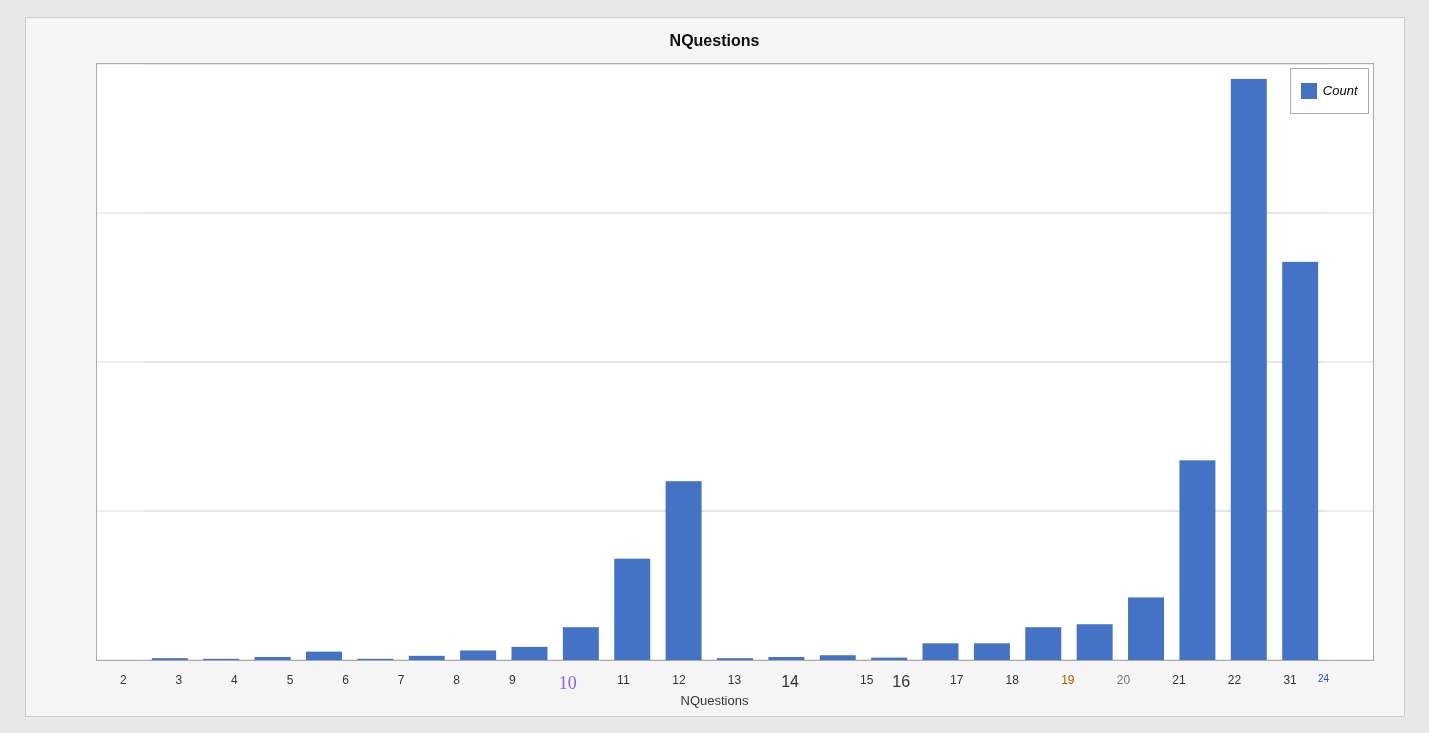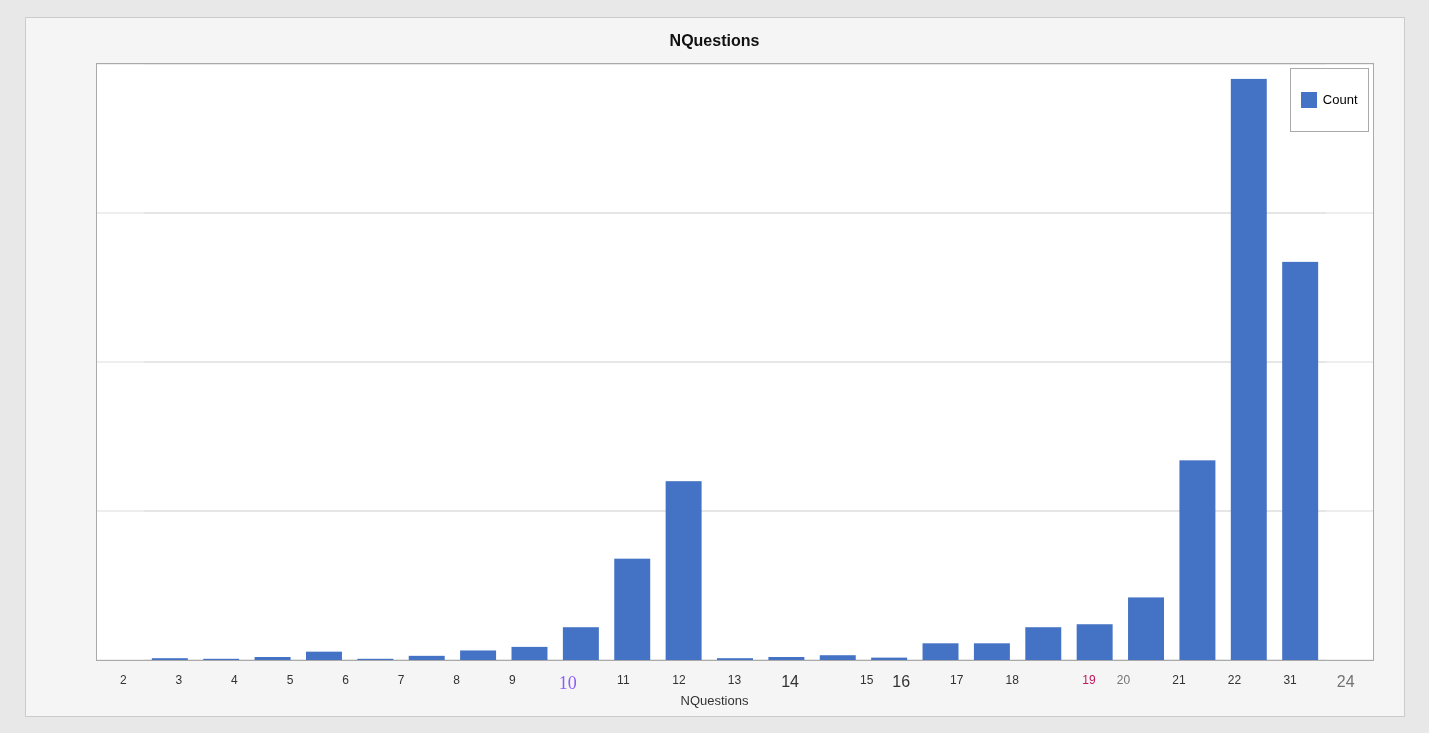--- a/index.html
+++ b/index.html
@@ -71,26 +71,27 @@
       top: 0; left: 0; right: 0; bottom: 0;
       width: 100%;
       height: 100%;
     }
     .legend {
       position: absolute;
       top: 50px;
       right: 35px;
       border: 1px solid #aaa;
       background: #fff;
-      padding: 23px 10px;
+      padding: 14px 10px;
       display: flex;
       align-items: center;
       gap: 6px;
       font-size: 13px;
       z-index: 10;
+      font-style: italic;
     }
     .legend-box {
       width: 16px;
       height: 16px;
       background: #4472c4;
       display: inline-block;
     }
     .gridline {
       stroke: #ddd;
       stroke-width: 1;
@@ -155,26 +156,26 @@
       <span style="font-size: 12px; color: rgb(51, 51, 51); flex: 1 1 0%; text-align: center;">9</span>
       <span style="font-size: 18px; color: #8b5cf6; flex: 1 1 0%; text-align: center; font-family: Liberation Serif, serif;">10</span>
       <span style="font-size: 12px; color: rgb(51, 51, 51); flex: 1 1 0%; text-align: center;">11</span>
       <span style="font-size: 12px; color: rgb(51, 51, 51); flex: 1 1 0%; text-align: center;">12</span>
       <span style="font-size: 12px; color: rgb(51, 51, 51); flex: 1 1 0%; text-align: center;">13</span>
       <span style="font-size: 16px; color: rgb(51, 51, 51); flex: 1 1 0%; text-align: center;">14</span>
       <span style="font-size: 12px; color: rgb(51, 51, 51); flex: 1 1 0%; text-align: right;">15</span>
       <span style="font-size: 16px; color: rgb(51, 51, 51); flex: 1 1 0%; text-align: center;">16</span>
       <span style="font-size: 12px; color: rgb(51, 51, 51); flex: 1 1 0%; text-align: center;">17</span>
       <span style="font-size: 12px; color: rgb(51, 51, 51); flex: 1 1 0%; text-align: center;">18</span>
-      <span style="font-size: 12px; color: #be185d; flex: 1 1 0%; text-align: right;">19</span>
+      <span style="font-size: 12px; color: #a16207; flex: 1 1 0%; text-align: center;">19</span>
       <span style="font-size: 12px; color: #737373; flex: 1 1 0%; text-align: center;">20</span>
       <span style="font-size: 12px; color: rgb(51, 51, 51); flex: 1 1 0%; text-align: center;">21</span>
       <span style="font-size: 12px; color: rgb(51, 51, 51); flex: 1 1 0%; text-align: center;">22</span>
       <span style="font-size: 12px; color: rgb(51, 51, 51); flex: 1 1 0%; text-align: center;">31</span>
-      <span style="font-size: 16px; color: #737373; flex: 1 1 0%; text-align: center;">24</span>
+      <span style="font-size: 10px; color: #1d4ed8; flex: 1 1 0%; text-align: left;">24</span>
     </div>
 
   <div class="x-axis-title">NQuestions</div>
 
   <div class="legend">
     <span class="legend-box"></span>
     <span>Count</span>
   </div>
 </div>
 

